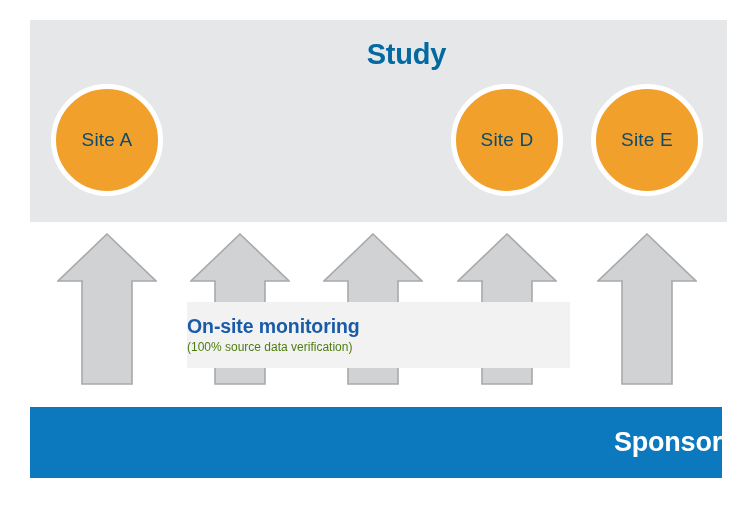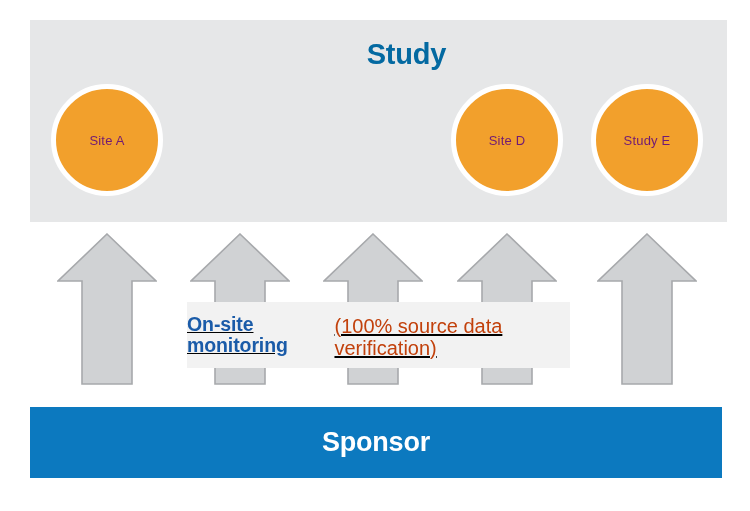--- a/index.html
+++ b/index.html
@@ -48,73 +48,71 @@
     border-radius: 50%;
     background: #f2a02c;
     border: 5px solid #ffffff;
     box-sizing: border-box;
     top: 84px;
     display: flex;
     align-items: center;
     justify-content: center;
   }
   .site-label {
-    color: #701a75;
-    font-size: 13px;
+    color: #0c4a6e;
+    font-size: 19px;
     font-weight: normal;
     letter-spacing: 0.2px;
   }
 
   
   .arrow {
     position: absolute;
     top: 233px;
   }
   .arrow svg { display: block; }
 
   
   .monitor-box {
     position: absolute;
     left: 187px;
     top: 302px;
     width: 383px;
     height: 66px;
     background: #f2f2f2;
     display: flex;
-    flex-direction: row;
-    align-items: center;
+    flex-direction: column;
     justify-content: center;
-    text-decoration: underline;
   }
   .monitor-title {
     font-size: 19.5px;
     font-weight: bold;
     color: #1a5ba8;
     letter-spacing: -0.1px;
     line-height: 1.1;
   }
   .monitor-sub {
-    font-size: 20px;
+    font-size: 12px;
     font-weight: normal;
-    color: #c2410c;
+    color: #4d7c0f;
     margin-top: 3px;
     line-height: 1.1;
   }
 
   
   .sponsor-bar {
     position: absolute;
     left: 30px;
     top: 407px;
     width: 692px;
     height: 71px;
     background: #0c79bf;
     display: flex;
     align-items: center;
-    justify-content: center;
+    justify-content: flex-end;
   }
   .sponsor-label {
     color: #ffffff;
     font-size: 27px;
     font-weight: bold;
     letter-spacing: -0.2px;
   }
 </style>
 </head>
 <body>
@@ -125,21 +123,21 @@
     <div class="study-title">Study</div>
   </div>
 
   <div class="site-circle" style="left:51px;">
     <span class="site-label">Site A</span>
   </div>
   <div class="site-circle" style="left:451px;">
     <span class="site-label">Site D</span>
   </div>
   <div class="site-circle" style="left:591px;">
-    <span class="site-label">Study E</span>
+    <span class="site-label">Site E</span>
   </div>
 
   <div class="arrow" style="left:57px;">
     <svg width="100" height="152" viewBox="0 0 100 152">
       <polygon points="50,1 99,48 75,48 75,151 25,151 25,48 1,48" fill="#d0d2d4" stroke="#a7a9ac" stroke-width="1.6"></polygon>
     </svg>
   </div>
   <div class="arrow" style="left:190px;">
     <svg width="100" height="152" viewBox="0 0 100 152">
       <polygon points="50,1 99,48 75,48 75,151 25,151 25,48 1,48" fill="#d0d2d4" stroke="#a7a9ac" stroke-width="1.6"></polygon>

